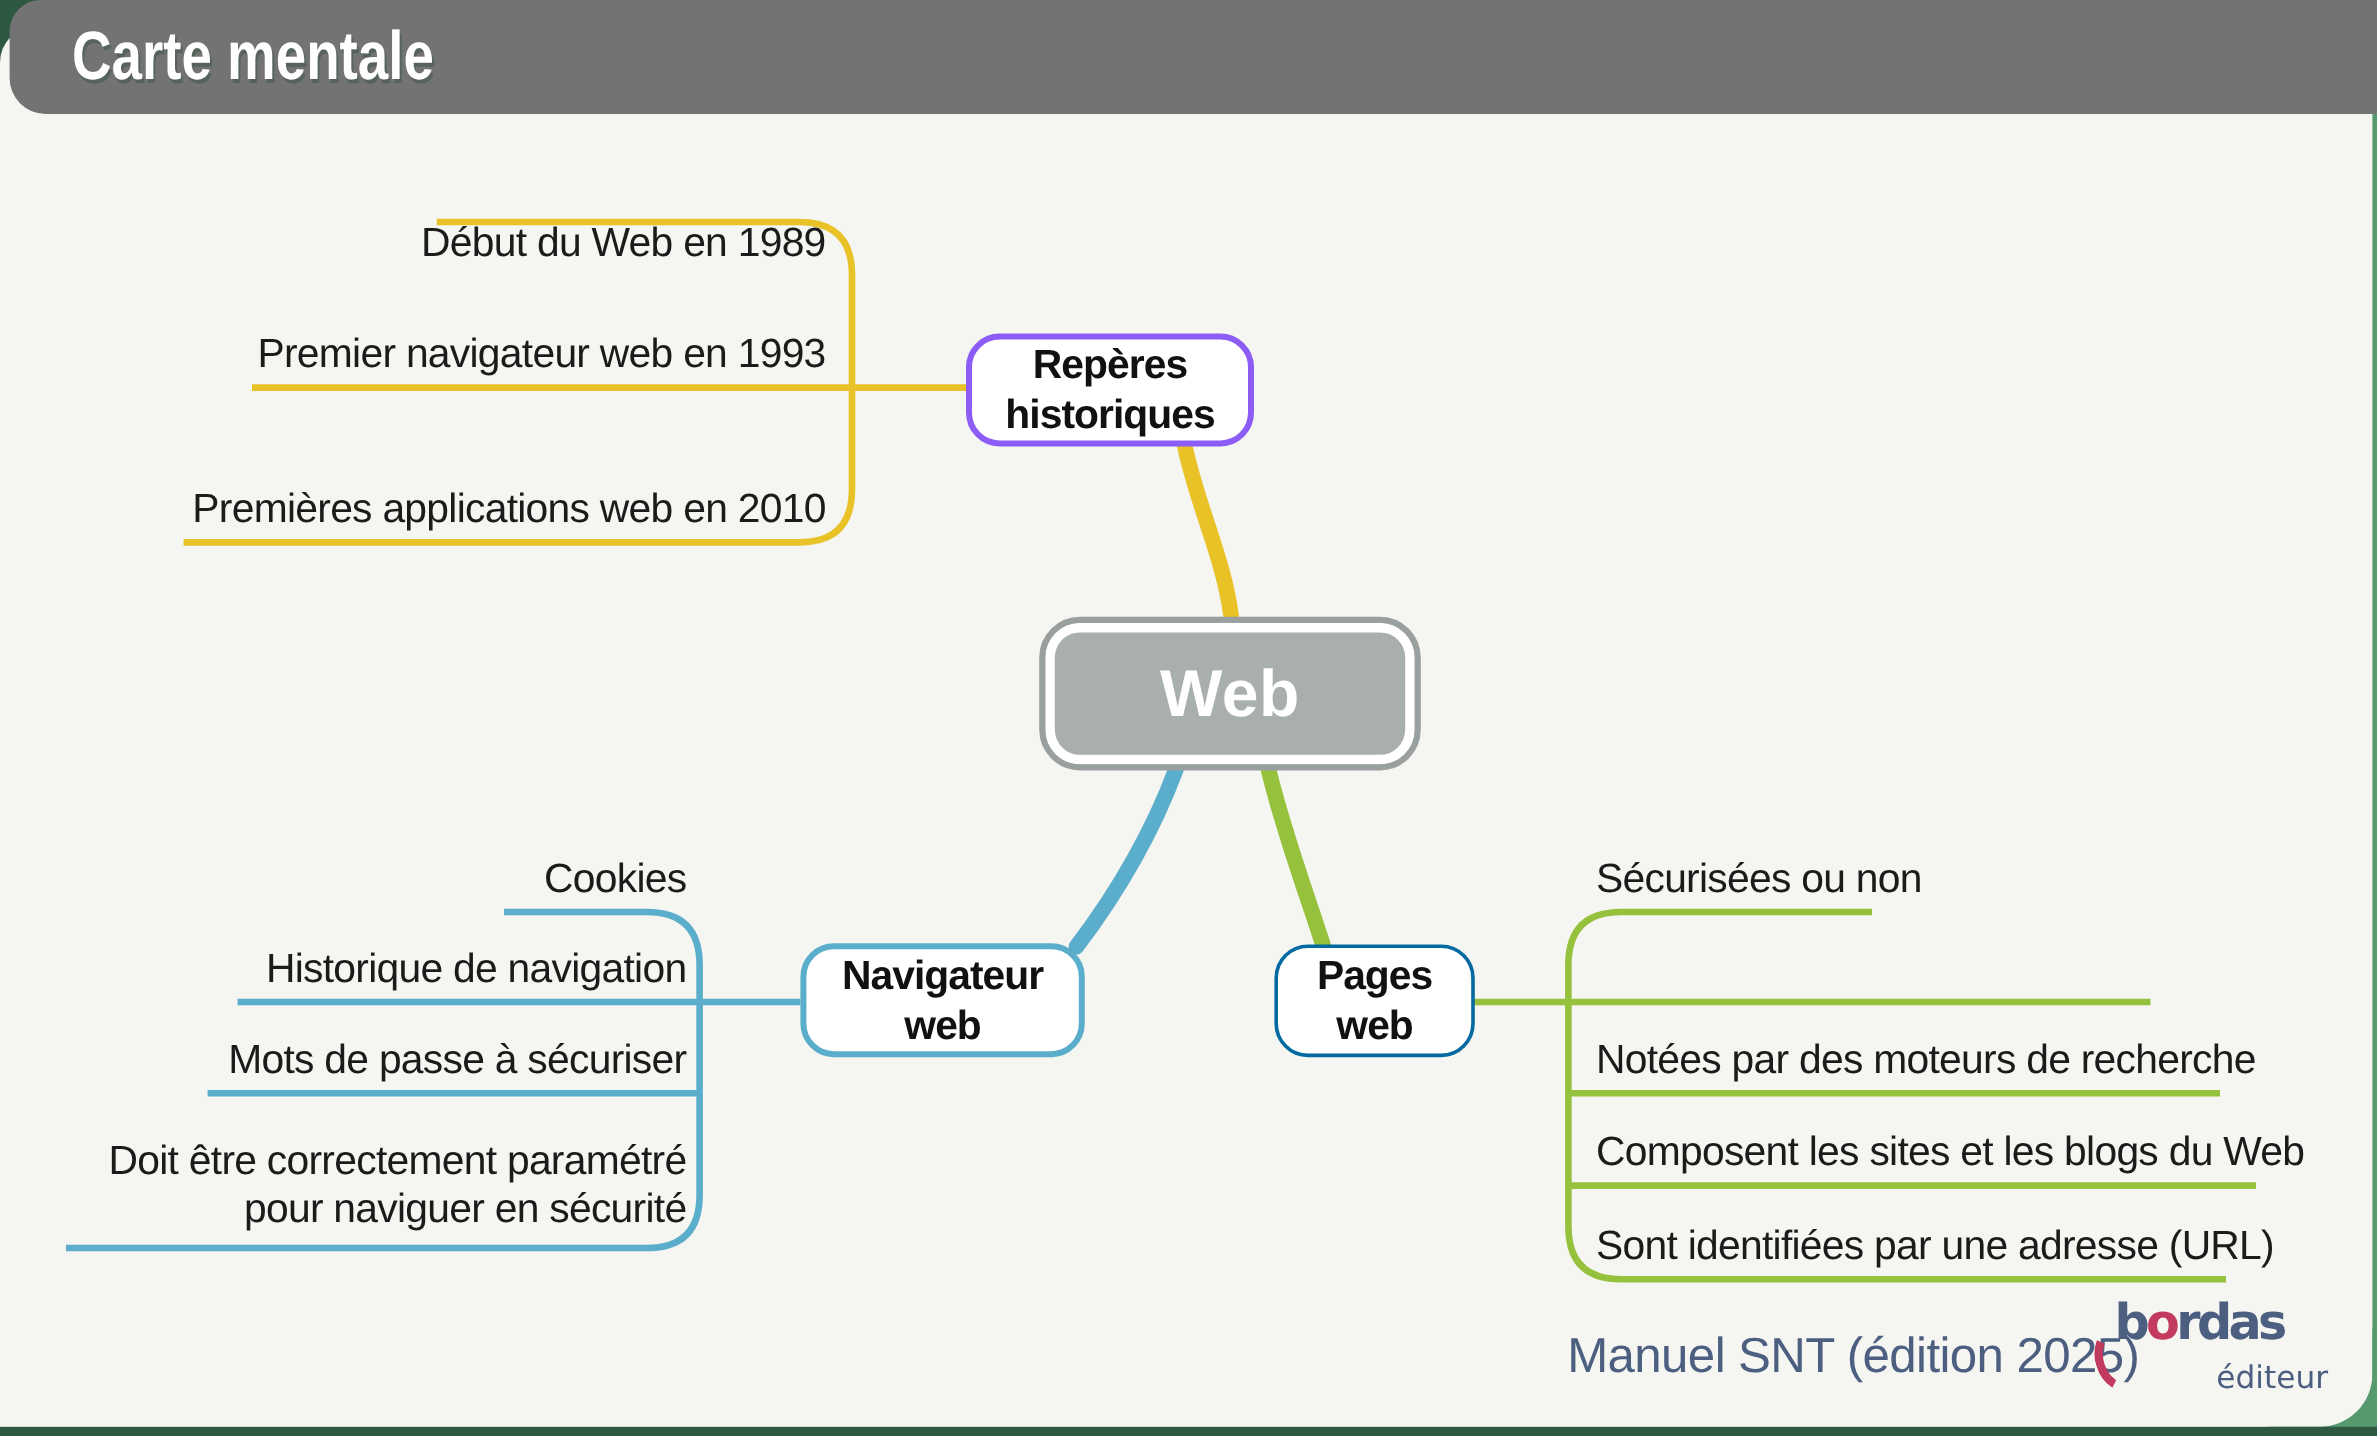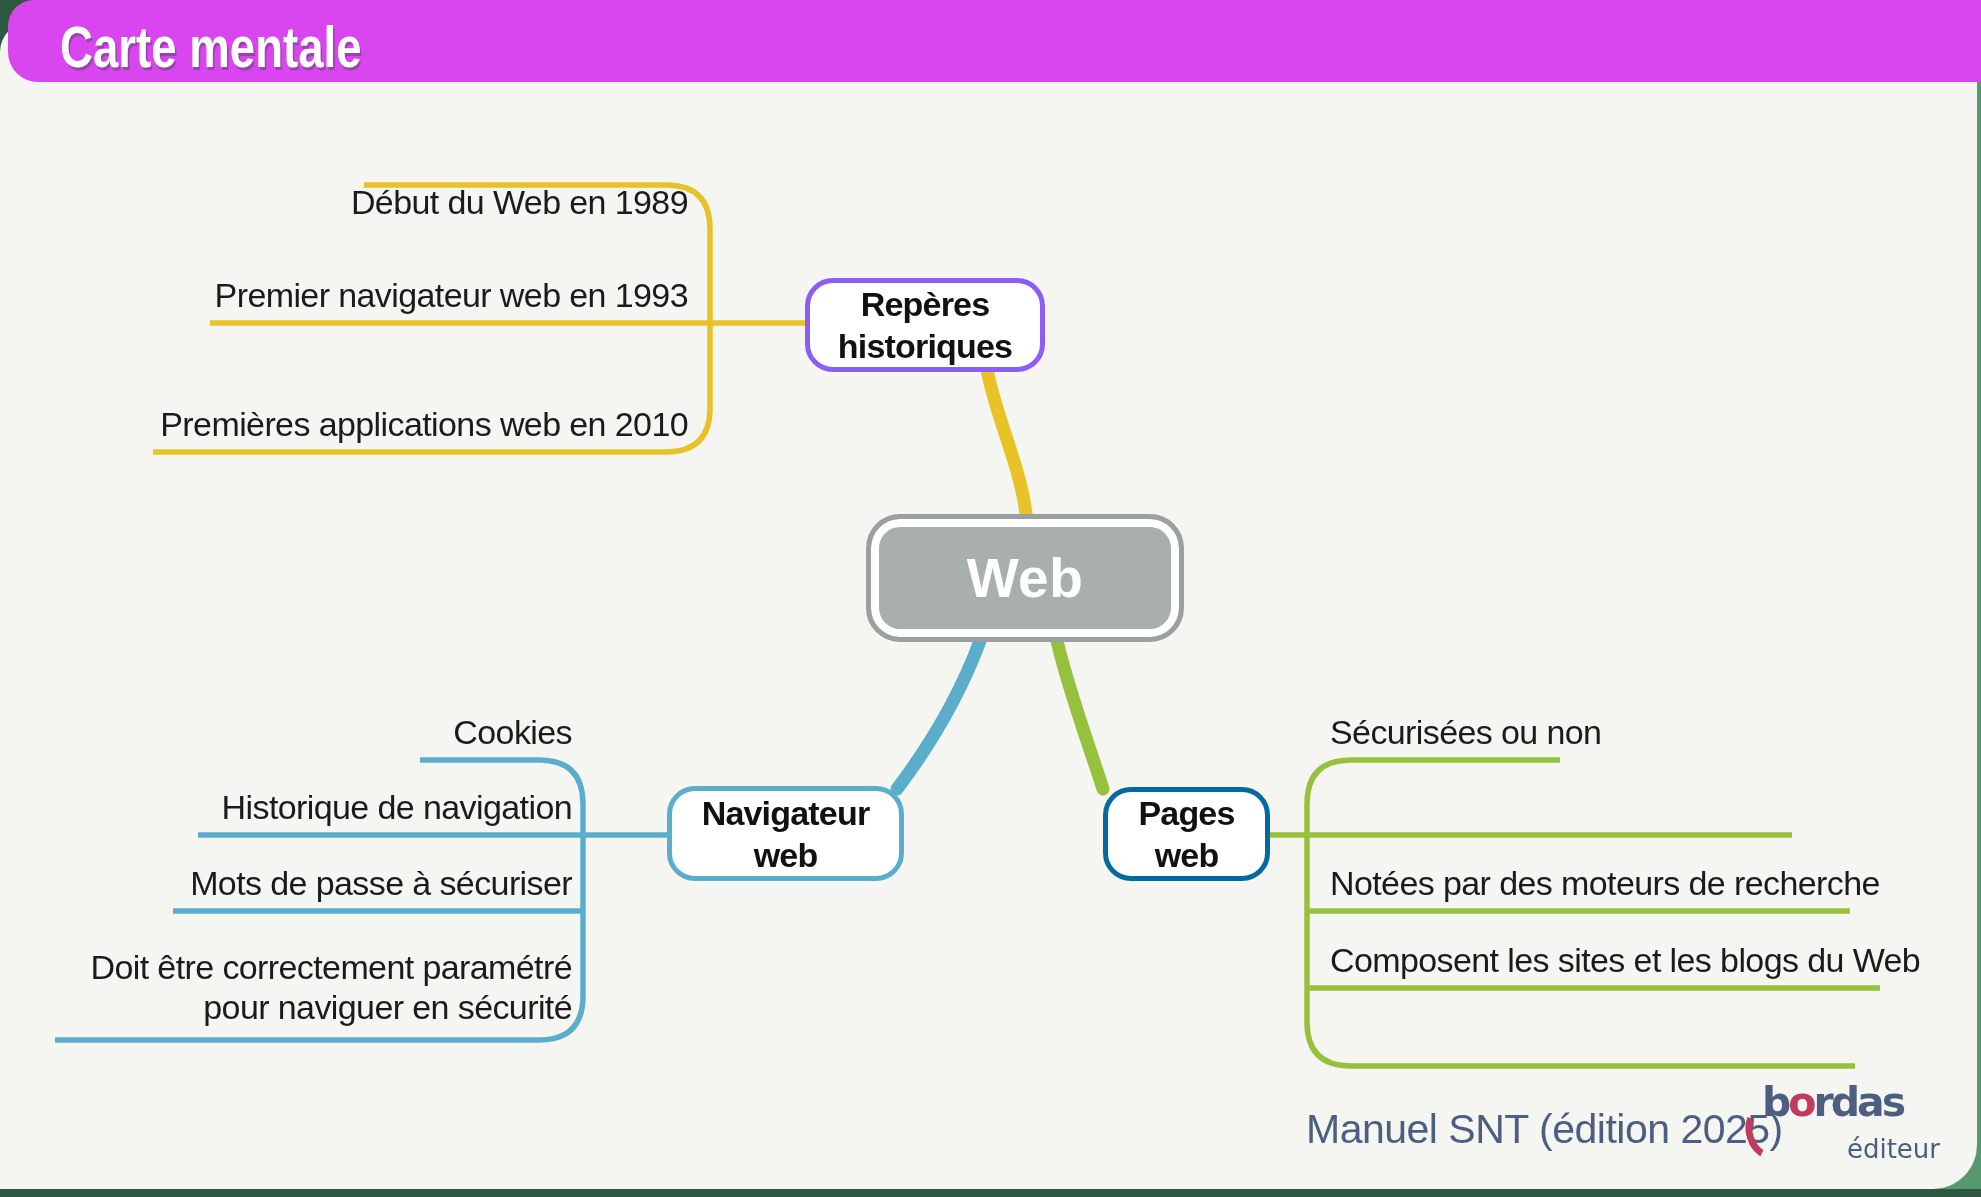--- a/index.html
+++ b/index.html
@@ -7,21 +7,21 @@
     position:relative;width:1981px;height:1197px;overflow:hidden;
     background:#f5f5f1;font-family:"Liberation Sans",sans-serif;
   }
   
   .dark-corner{position:absolute;left:0;top:0;width:52px;height:120px;background:#2d5841;z-index:0;}
   .br-green{position:absolute;right:0;bottom:0;width:90px;height:90px;background:#57996f;z-index:0;}
   .page{position:absolute;left:0;top:22px;right:4px;bottom:8px;background:#f5f5f1;
         border-radius:30px 0 44px 0;z-index:1;}
   .right-strip{position:absolute;right:0;top:0;width:4px;bottom:8px;background:#57996f;z-index:2;}
   .bottom-strip{position:absolute;left:0;right:0;bottom:0;height:8px;background:#2d5841;z-index:2;}
-  .banner{position:absolute;left:8px;right:0;top:0;height:82px;background:#d946ef;
+  .banner{position:absolute;left:8px;right:0;top:0;height:95px;background:#737373;
           border-radius:26px 0 0 30px;z-index:3;}
   .banner h1{
     margin:0;position:absolute;left:52px;top:14px;
     font-size:57px;font-weight:bold;color:#ffffff;letter-spacing:0px;
     transform:scaleX(0.80);transform-origin:0 50%;
     text-shadow:2px 3px 0 rgba(30,70,45,.35);
     font-family:"Liberation Sans",sans-serif;
   }
   
   svg.lines{position:absolute;left:0;top:0;z-index:4;}
@@ -38,21 +38,21 @@
   }
   .r{text-align:right;}
   .node{
     position:absolute;z-index:6;background:#ffffff;border-radius:28px;
     display:flex;flex-direction:column;align-items:center;justify-content:center;
     font-size:34px;line-height:42px;font-weight:bold;color:#111;
     letter-spacing:-0.8px;box-sizing:border-box;text-align:center;
   }
   .node-yellow{border:5px solid #8b5cf6;}
   .node-blue{border:5px solid #5baecb;}
-  .node-green{border:5px solid #0369a1;margin-left:41px;}
+  .node-green{border:3px solid #0369a1;}
   .web-node{
     position:absolute;z-index:6;left:866px;top:514px;width:318px;height:128px;
     background:#a9aeae;border:5px solid #9aa0a0;border-radius:34px;
     box-shadow:inset 0 0 0 8px #ffffff;box-sizing:border-box;
     display:flex;align-items:center;justify-content:center;
     color:#ffffff;font-size:55px;font-weight:bold;letter-spacing:0.5px;
   }
   
   .credit{position:absolute;z-index:6;left:1306px;top:1106px;font-size:41px;
           color:#4d5f80;letter-spacing:-0.5px;}
@@ -122,20 +122,21 @@
   <div class="leaf r" style="right:1409px;top:947px;">Doit être correctement paramétré
 pour naviguer en sécurité</div>
 
   <div class="node node-green" style="left:1062px;top:787px;width:167px;height:94px;">
     <span>Pages</span>
     <span>web</span>
   </div>
   <div class="leaf" style="left:1330px;top:712px;">Sécurisées ou non</div>
   <div class="leaf" style="left:1330px;top:863px;">Notées par des moteurs de recherche</div>
   <div class="leaf" style="left:1330px;top:940px;">Composent les sites et les blogs du Web</div>
+  <div class="leaf" style="left:1330px;top:1018px;">Sont identifiées par une adresse (URL)</div>
 
   <div class="credit">Manuel SNT (édition 2025)</div>
   <div class="brand">
     <span class="swoosh"></span>
     <span class="brand-word"><span>b</span><span class="o">o</span><span>rdas</span></span>
     <span class="brand-sub">éditeur</span>
   </div>
 
 </div>
 

